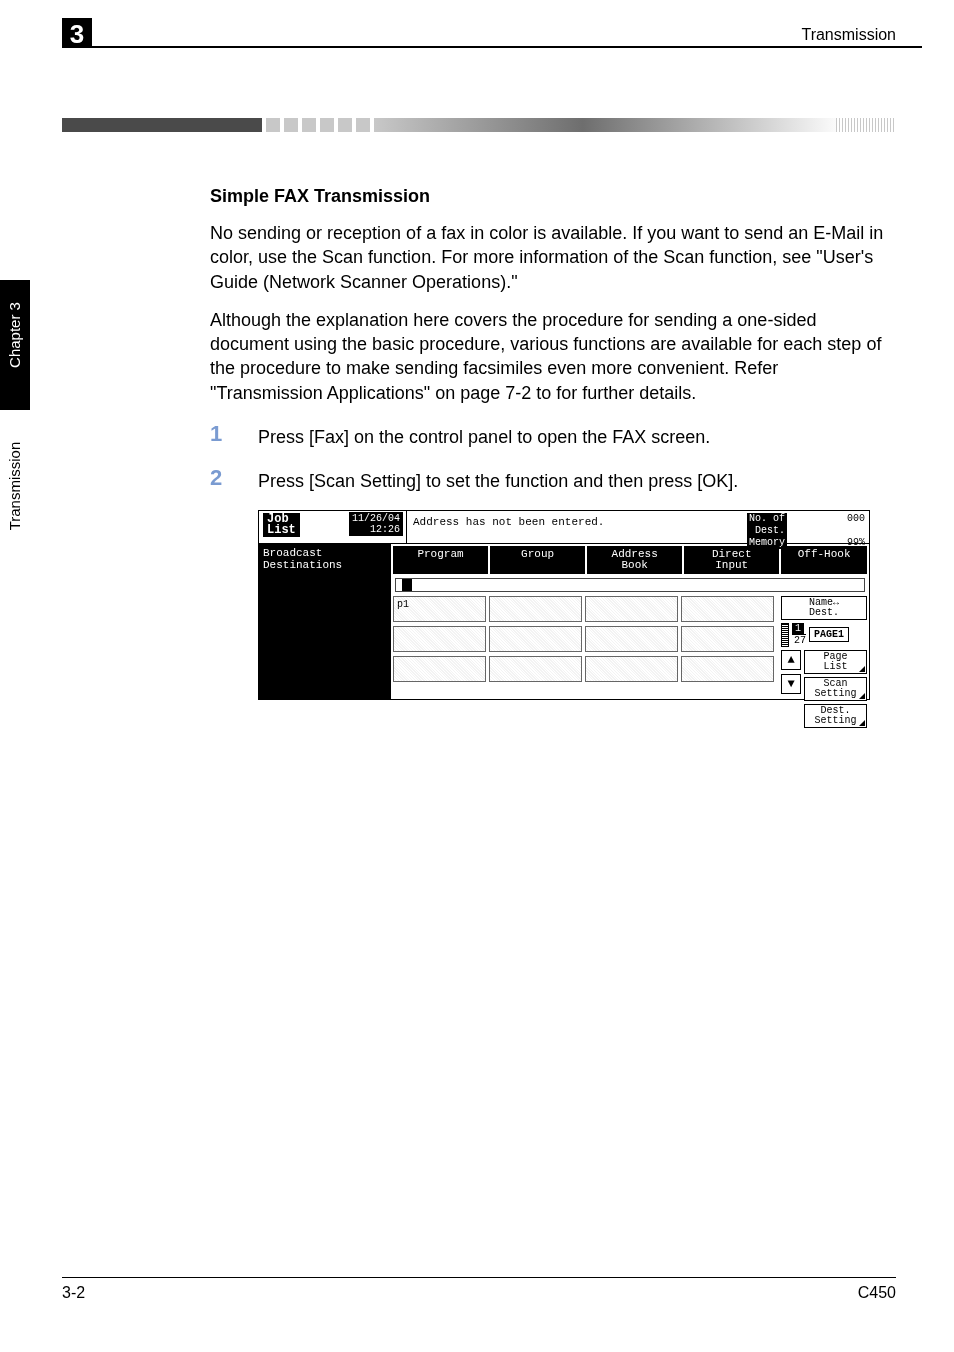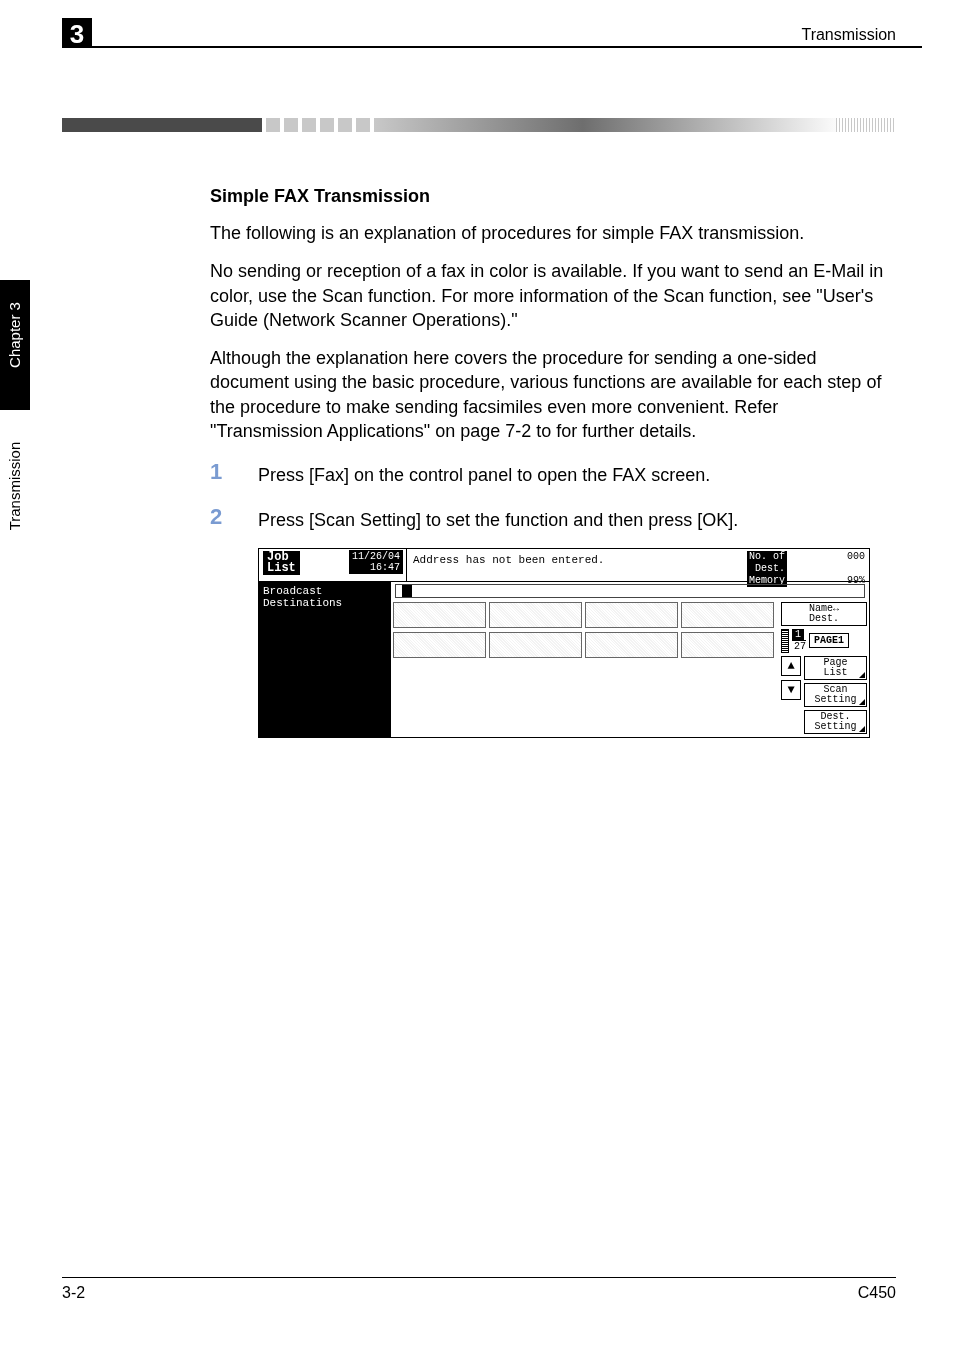--- a/index.html
+++ b/index.html
@@ -407,65 +407,79 @@
     <div class="side-black"></div>
     <div class="side-text-white">Chapter 3</div>
     <div class="side-text-black">Transmission</div>
   </div>
 
   <div class="content">
 
 
     <div class="h3">Simple FAX Transmission</div>
 
-    <div class="para">The following is an explanation of procedures for simple FAX transmission.</div>
     <div class="para">No sending or reception of a fax in color is available. If you want to send an E-Mail in color, use the Scan function. For more information of the Scan function, see "User's Guide (Network Scanner Operations)."</div>
     <div class="para">Although the explanation here covers the procedure for sending a one-sided document using the basic procedure, various functions are available for each step of the procedure to make sending facsimiles even more convenient. Refer "Transmission Applications" on page 7-2 to for further details.</div>
 
     <div class="step">
       <div class="step-num">1</div>
       <div class="step-text">Press [Fax] on the control panel to open the FAX screen.</div>
     </div>
 
     <div class="step">
       <div class="step-num">2</div>
       <div class="step-text">Press [Scan Setting] to set the function and then press [OK].</div>
     </div>
 
     <div class="fax-shot">
       <div class="fax-top">
         <div class="job-box">
           <span class="job-btn" style="white-space:pre;">Job
 List</span>
-          <span class="job-dt"><span>11/26/04</span><br><span>16:47</span></span>
+          <span class="job-dt"><span>11/26/04</span><br><span>12:26</span></span>
         </div>
         <div class="status-mid">Address has not been entered.</div>
         <div class="status-right">
           <div class="row">
               <span class="inv" style="white-space:pre;">No. of
 Dest.</span>
               <span>000</span>
             </div>
           <div class="row">
               <span class="inv">Memory</span>
               <span>99%</span>
             </div>
         </div>
       </div>
       <div class="fax-body">
         <div class="fax-left">
           <span style="white-space:pre;">Broadcast
 Destinations</span>
         </div>
         <div class="fax-main">
+          <div class="tabrow">
+            <div class="tab">Program</div>
+            <div class="tab">Group</div>
+            <div class="tab" style="white-space:pre;">Address
+Book</div>
+            <div class="tab" style="white-space:pre;">Direct
+Input</div>
+            <div class="tab offhook">Off-Hook</div>
+          </div>
           <div class="searchbar">
             <div class="cursor"></div>
           </div>
           <div class="grid-wrap">
             <div class="grid">
+              <div class="grid-row">
+                <div class="cell">p1</div>
+                <div class="cell"></div>
+                <div class="cell"></div>
+                <div class="cell"></div>
+              </div>
               <div class="grid-row">
                 <div class="cell"></div>
                 <div class="cell"></div>
                 <div class="cell"></div>
                 <div class="cell"></div>
               </div>
               <div class="grid-row">
                 <div class="cell"></div>
                 <div class="cell"></div>
                 <div class="cell"></div>

